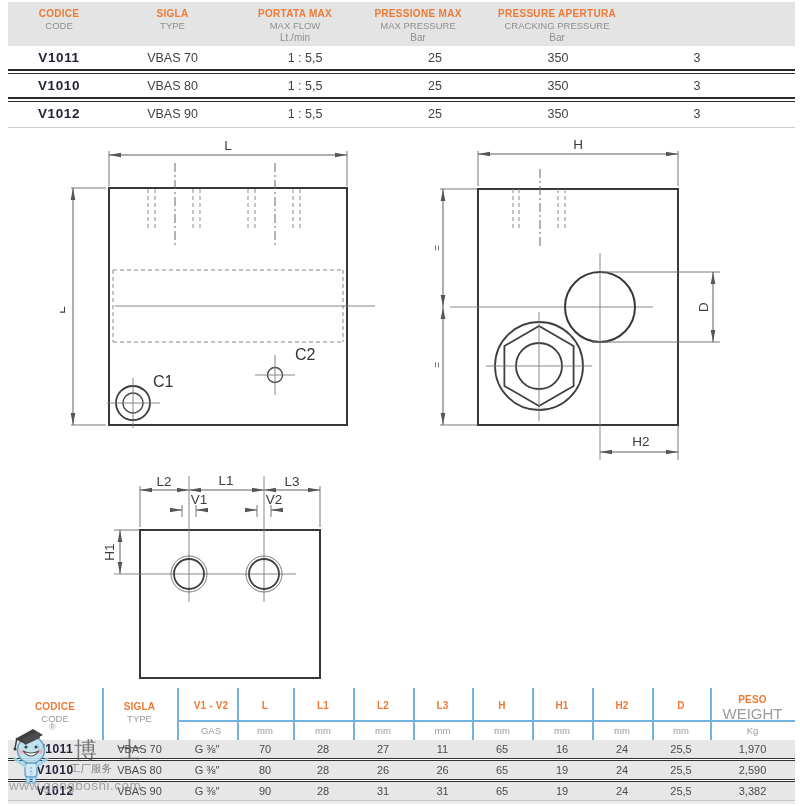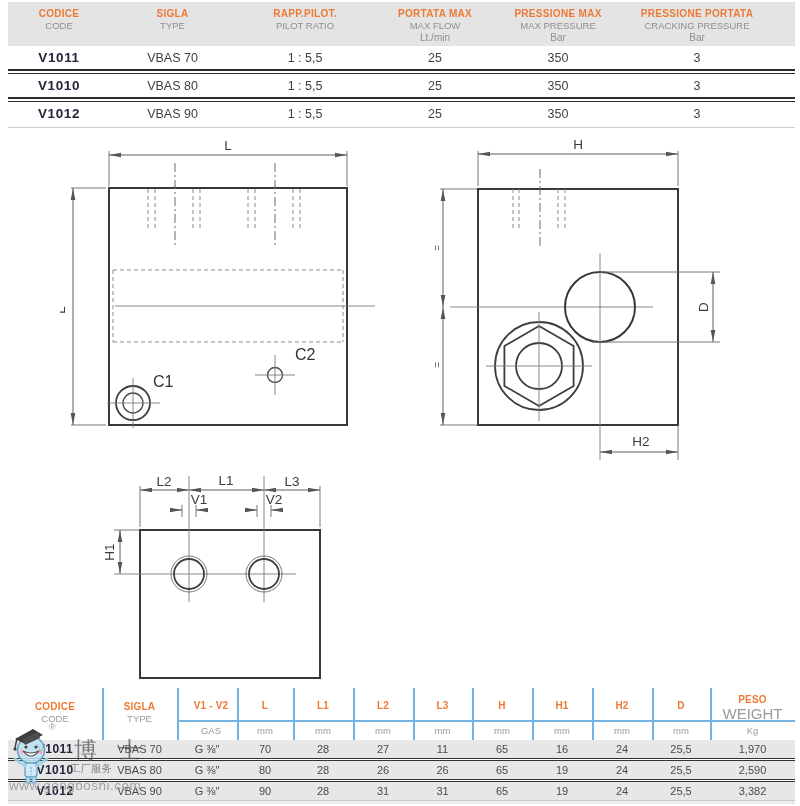--- a/index.html
+++ b/index.html
@@ -69,36 +69,32 @@
   <div class="tt">
     <div class="tt-header">
       <div class="tt-col" style="width:102px">
         <div class="tt-it">CODICE</div>
         <div class="tt-en">CODE</div>
       </div>
       <div class="tt-col" style="width:125px">
         <div class="tt-it">SIGLA</div>
         <div class="tt-en">TYPE</div>
       </div>
-      <div class="tt-col" style="width:140px">
-        <div class="tt-it">RAPP.PILOT.</div>
-        <div class="tt-en">PILOT RATIO</div>
-      </div>
       <div class="tt-col" style="width:120px">
         <div class="tt-it">PORTATA MAX</div>
         <div class="tt-en">MAX FLOW</div>
         <div class="tt-unit">Lt./min</div>
       </div>
       <div class="tt-col" style="width:126px">
         <div class="tt-it">PRESSIONE MAX</div>
         <div class="tt-en">MAX PRESSURE</div>
         <div class="tt-unit">Bar</div>
       </div>
       <div class="tt-col" style="width:152px">
-        <div class="tt-it">PRESSIONE PORTATA</div>
+        <div class="tt-it">PRESSURE APERTURA</div>
         <div class="tt-en">CRACKING PRESSURE</div>
         <div class="tt-unit">Bar</div>
       </div>
     </div>
 
     <div class="tt-row">
       <div class="tt-cell code" style="width:102px">V1011</div>
       <div class="tt-cell" style="width:125px">VBAS 70</div>
       <div class="tt-cell" style="width:140px">1 : 5,5</div>
       <div class="tt-cell" style="width:120px">25</div>

